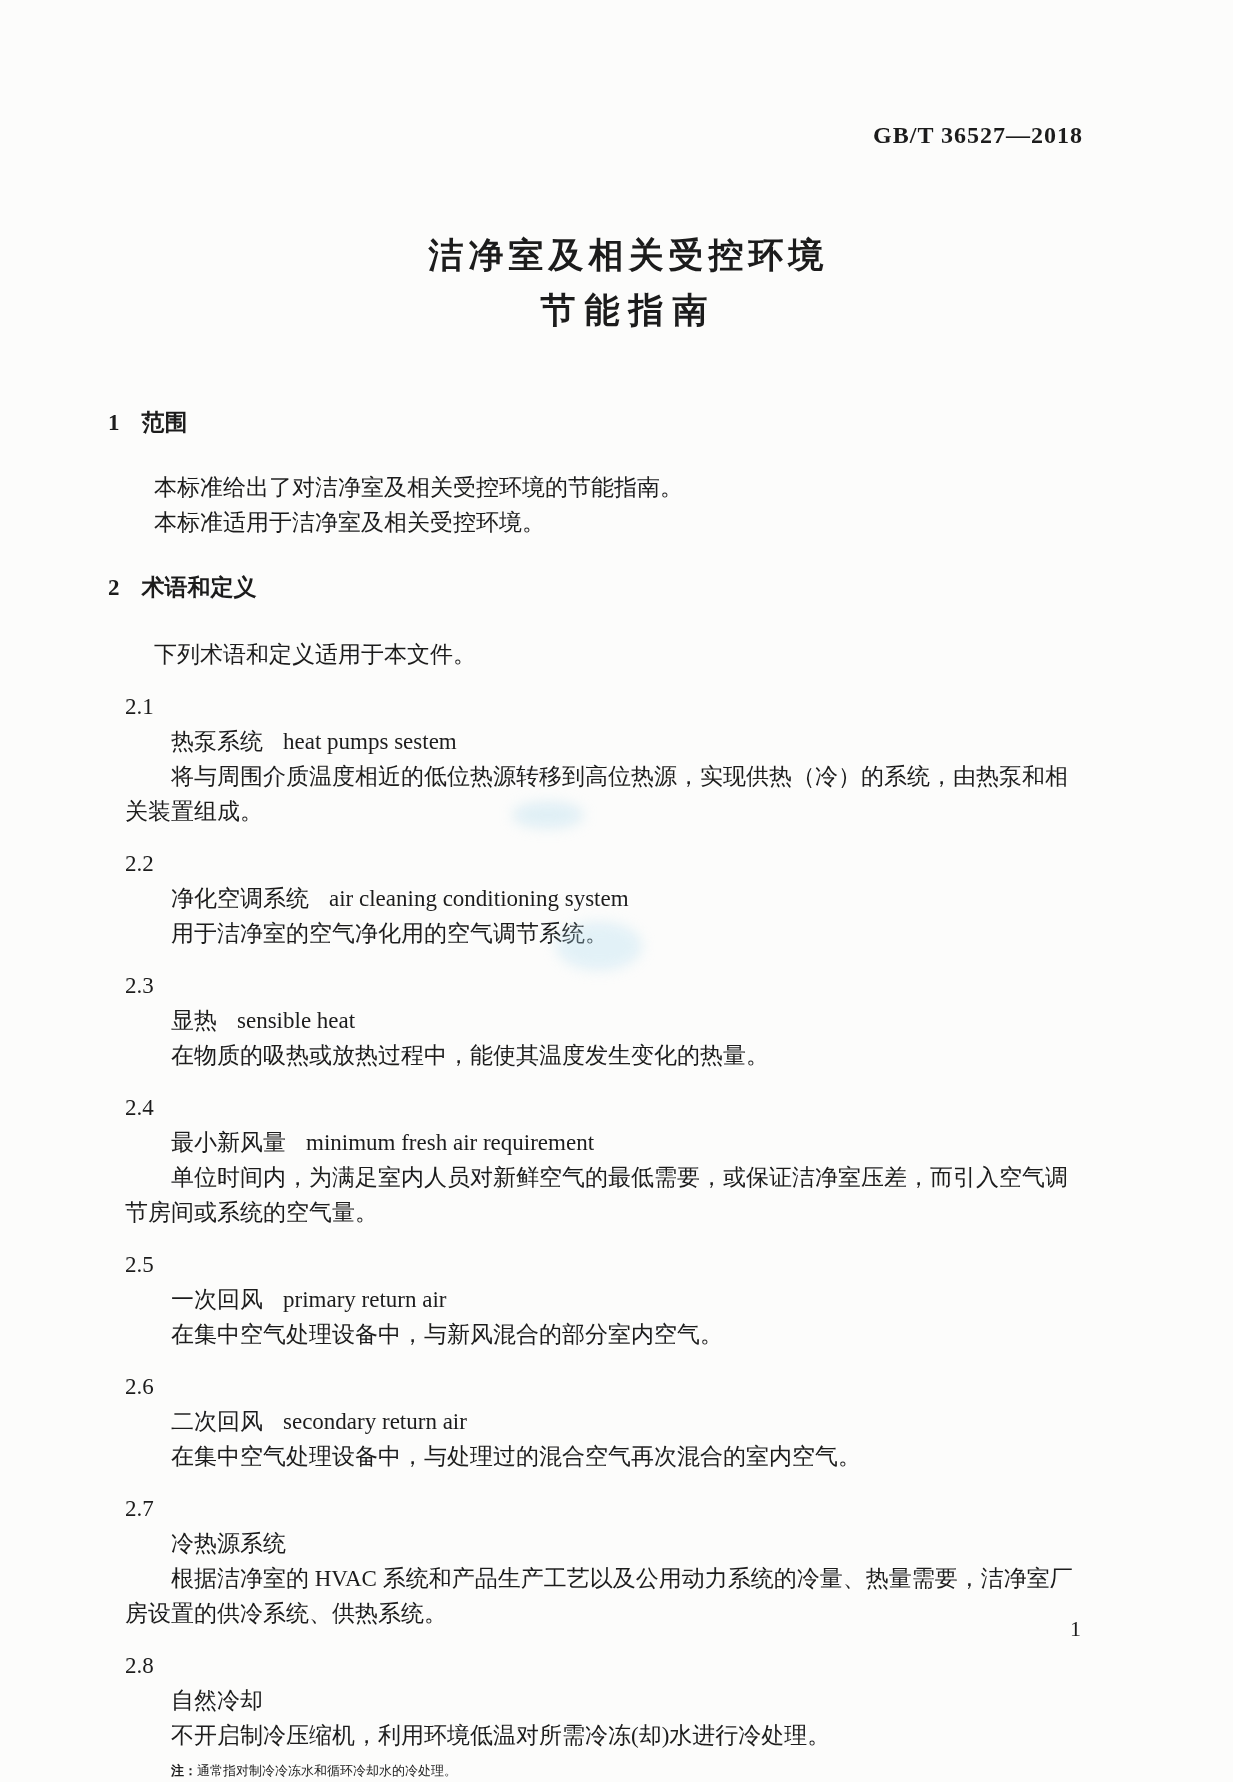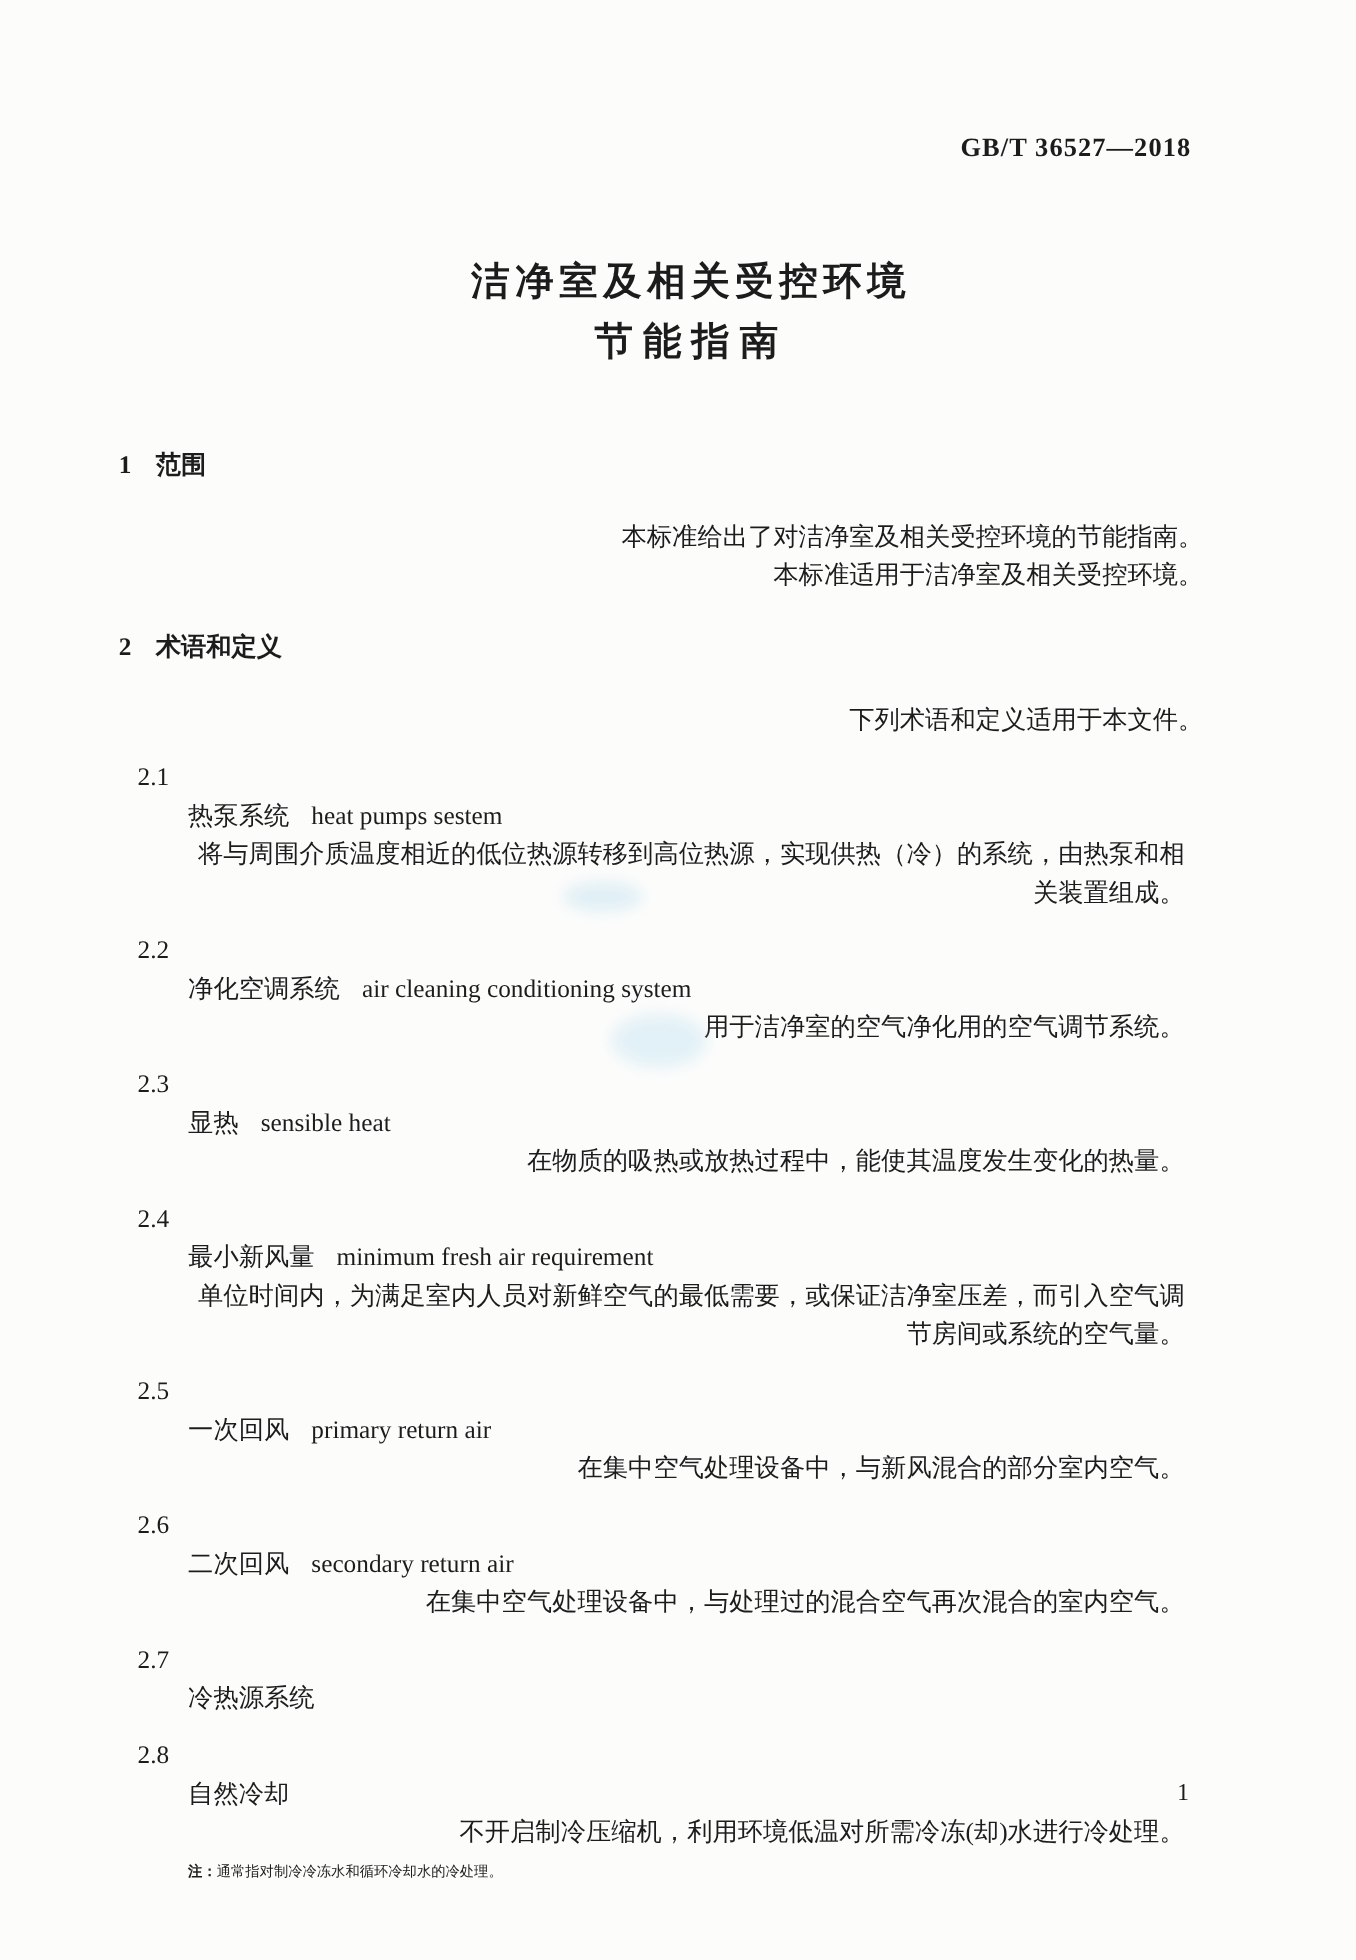--- a/index.html
+++ b/index.html
@@ -38,21 +38,21 @@
     position: absolute;
     left: 108px;
     top: 405px;
     width: 986px;
     font-size: 23px;
     line-height: 35px;
   }
   .sec-h { font-weight: bold; margin: 0 0 30px 0; }
   .sec-h2 { margin-top: 30px; margin-bottom: 32px; }
   .sec-num { margin-right: 22px; }
-  .body-p { margin: 0; text-indent: 46px; text-align: right; }
+  .body-p { margin: 0; text-indent: 46px; }
   .term { margin: 17px; }
   .term-num { margin: 0; }
   .term-title { font-weight: normal; text-indent: 46px; }
   .term-en { margin-left: 20px; }
   .note {
     margin: 0;
     font-size: 13px;
     line-height: 35px;
     text-indent: 46px;
   }
@@ -143,20 +143,21 @@
         <span class="term-zh">二次回风</span><span class="term-en">secondary return air</span>
       </div>
       <p class="body-p term-def">在集中空气处理设备中，与处理过的混合空气再次混合的室内空气。</p>
     </div>
 
     <div class="term">
       <div class="term-num">2.7</div>
       <div class="term-title">
         <span class="term-zh">冷热源系统</span><span class="term-en"></span>
       </div>
+      <p class="body-p term-def">根据洁净室的 HVAC 系统和产品生产工艺以及公用动力系统的冷量、热量需要，洁净室厂房设置的供冷系统、供热系统。</p>
     </div>
 
     <div class="term">
       <div class="term-num">2.8</div>
       <div class="term-title">
         <span class="term-zh">自然冷却</span><span class="term-en"></span>
       </div>
       <p class="body-p term-def">不开启制冷压缩机，利用环境低温对所需冷冻(却)水进行冷处理。</p>
       <p class="note">
         <span class="note-label">注：</span><span>通常指对制冷冷冻水和循环冷却水的冷处理。</span>

